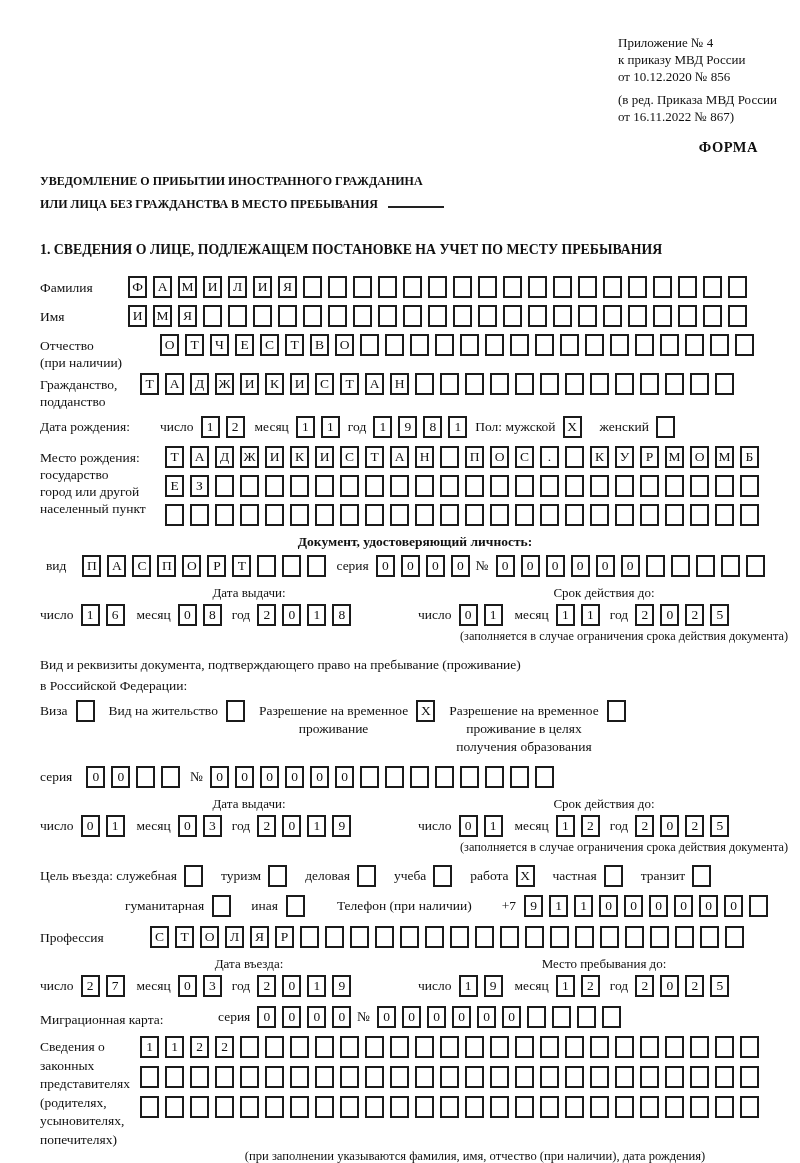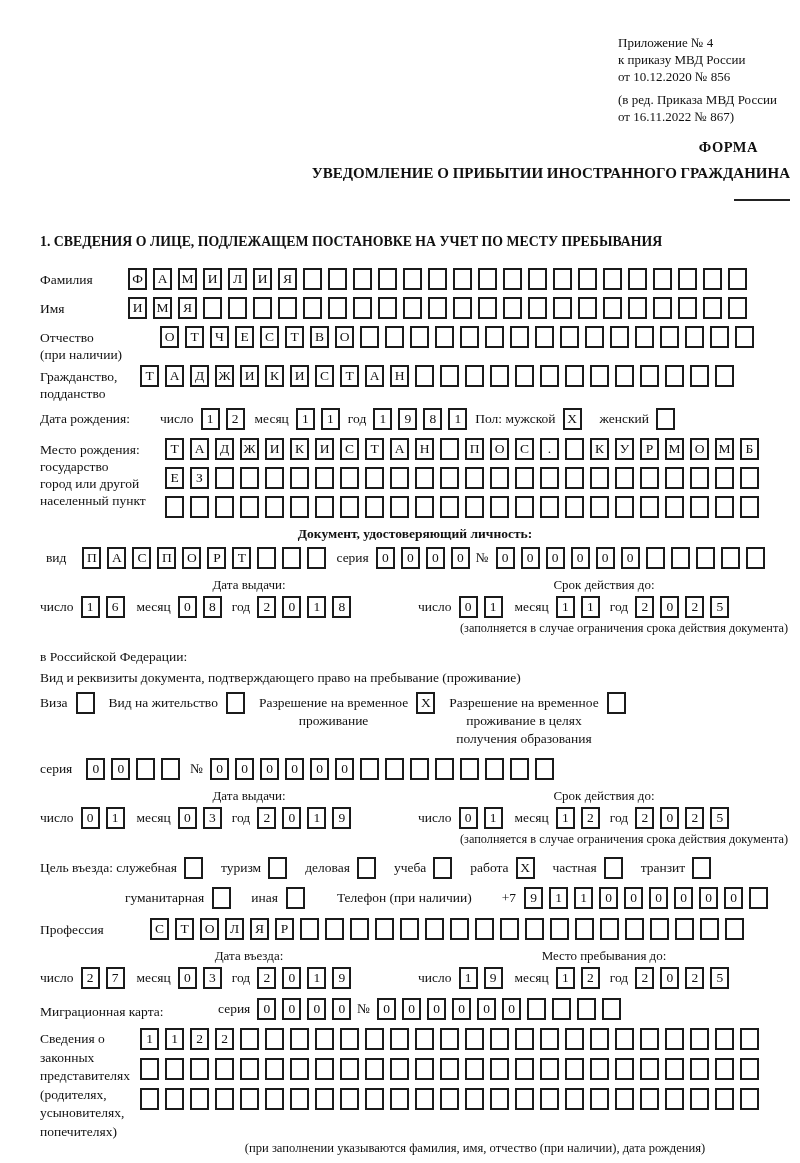--- a/index.html
+++ b/index.html
@@ -11,21 +11,21 @@
     overflow:hidden;
   }
   .page { width:800px; height:1163px; padding:34px 10px 0 40px; }
 
   
   .appendix { margin-left:578px; font-size:13px; line-height:17px; width:190px; }
   .appendix .gap { height:6px; }
   .forma { text-align:right; padding-right:32px; font-weight:bold; font-size:14.5px; margin-top:14px; letter-spacing:.5px; }
 
   
-  .title { text-align:right; font-weight:bold; font-size:15px; line-height:23px; margin-top:6px; }
+  .title { text-align:left; font-weight:bold; font-size:12px; line-height:23px; margin-top:14px; }
   .blank-line { display:inline-block; width:56px; border-bottom:2px solid #222; height:12px; margin-left:10px; }
 
   .section-heading { font-weight:bold; font-size:13.8px; margin-top:26px; text-align:left; }
 
   
   .boxes { display:flex; flex-wrap:nowrap; }
   .cb {
     display:inline-block; flex:0 0 auto;
     width:19px; height:22px;
     border:2px solid #1b1b1b;
@@ -93,21 +93,21 @@
     <div>к приказу МВД России</div>
     <div>от 10.12.2020 № 856</div>
     <div class="gap"></div>
     <div>(в ред. Приказа МВД России</div>
     <div>от 16.11.2022 № 867)</div>
   </div>
   <div class="forma">ФОРМА</div>
 
   <div class="title">
     <div>УВЕДОМЛЕНИЕ О ПРИБЫТИИ ИНОСТРАННОГО ГРАЖДАНИНА</div>
-    <div><span class="blank-line"></span></div>
+    <div><span>ИЛИ ЛИЦА БЕЗ ГРАЖДАНСТВА В МЕСТО ПРЕБЫВАНИЯ</span><span class="blank-line"></span></div>
   </div>
 
   <div class="section-heading">1. СВЕДЕНИЯ О ЛИЦЕ, ПОДЛЕЖАЩЕМ ПОСТАНОВКЕ НА УЧЕТ ПО МЕСТУ ПРЕБЫВАНИЯ</div>
 
   <div class="frow" style="margin-top:18px;">
     <span class="flabel w88">Фамилия</span>
     <span class="boxes">
         <span class="cb">Ф</span>
         <span class="cb">А</span>
         <span class="cb">М</span>
@@ -428,22 +428,22 @@
             <span class="cb">0</span>
             <span class="cb">2</span>
             <span class="cb">5</span>
           </span>
       </div>
       <div class="dnote">(заполняется в случае ограничения срока действия документа)</div>
     </div>
   </div>
 
   <div class="para">
+    <div>Вид и реквизиты документа, подтверждающего право на пребывание (проживание)</div>
     <div>в Российской Федерации:</div>
-    <div>Вид и реквизиты документа, подтверждающего право на пребывание (проживание)</div>
   </div>
 
   <div class="permits">
     <div class="pitem">
       <span class="ptext">Виза</span>
       <span class="cb"></span>
     </div>
     <div class="pitem">
       <span class="ptext">Вид на жительство</span>
       <span class="cb"></span>

